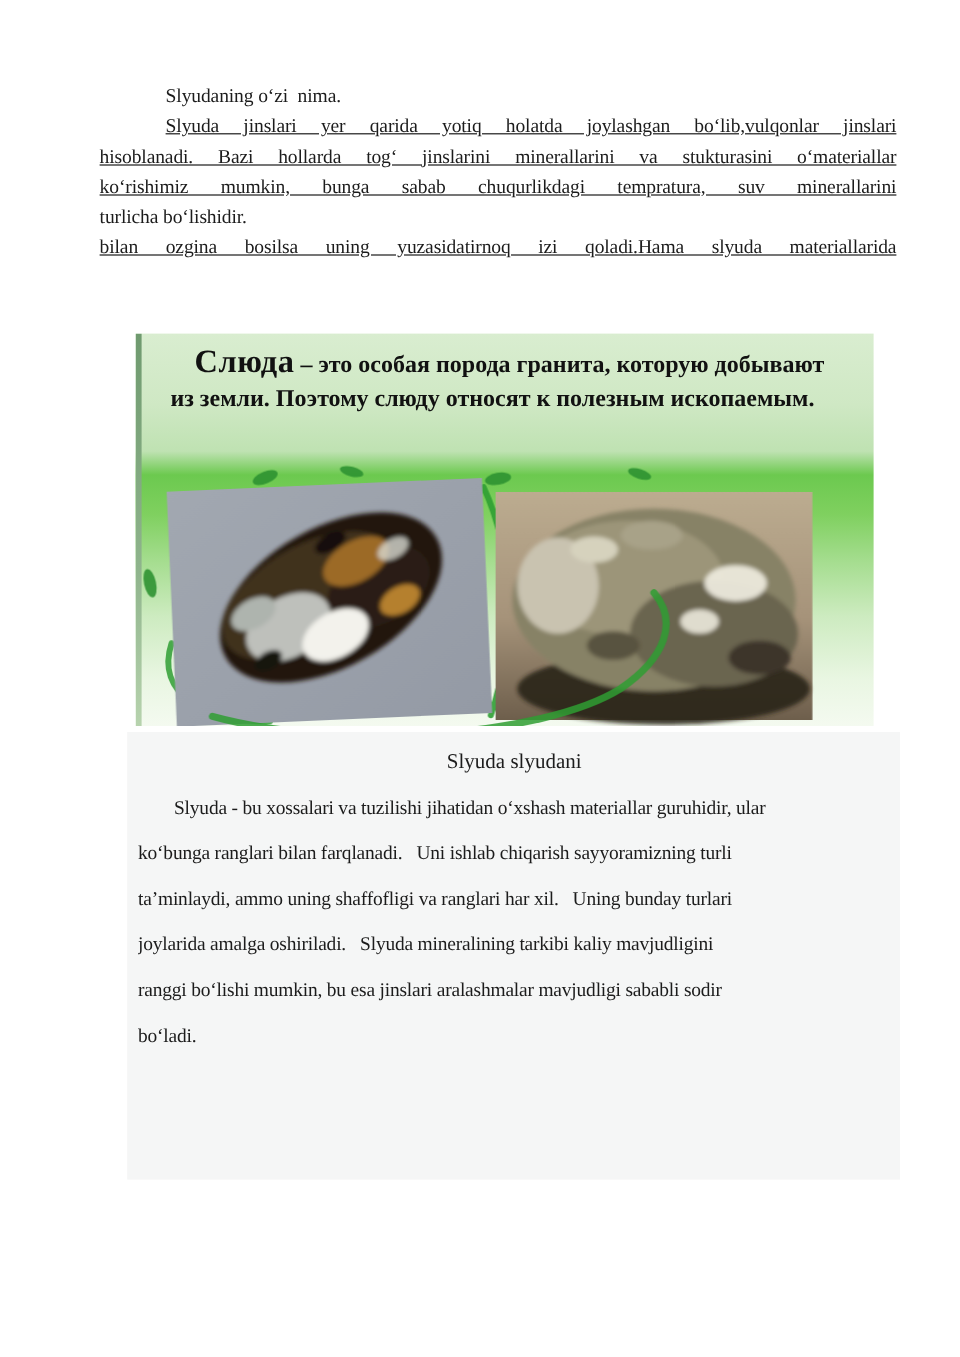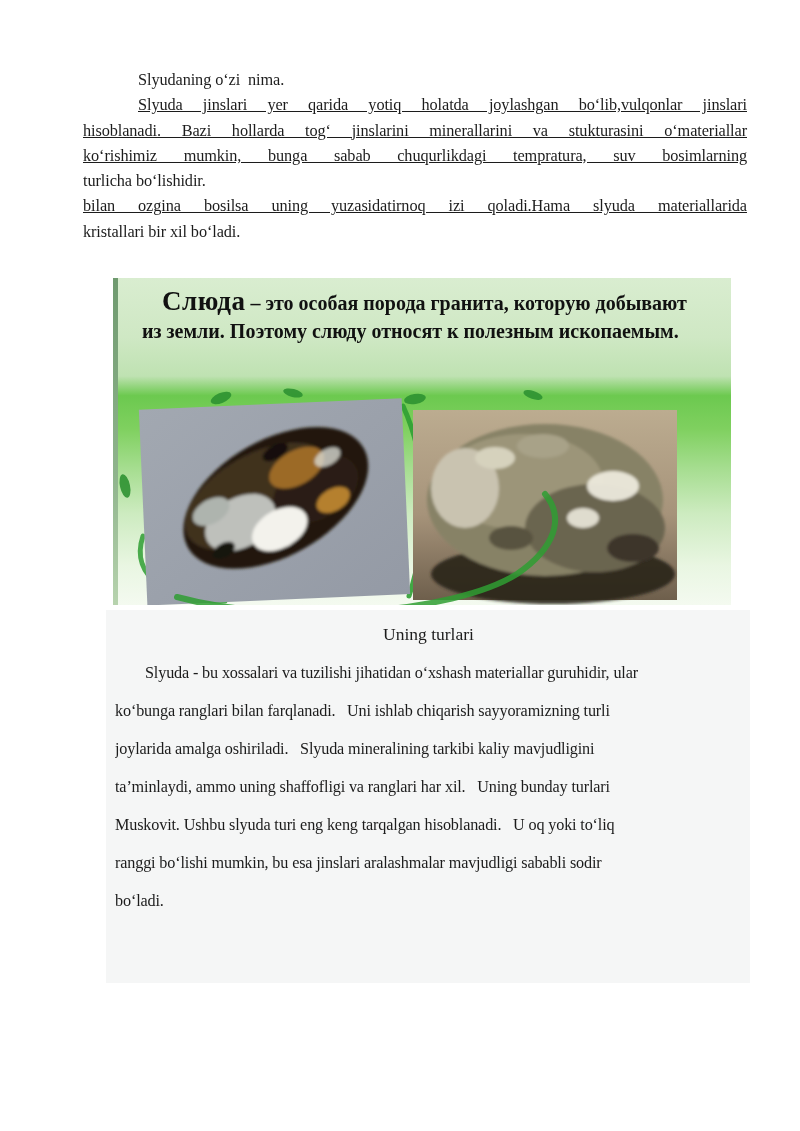--- a/index.html
+++ b/index.html
@@ -7,26 +7,26 @@
         font-family:"Liberation Serif","DejaVu Serif",serif;color:#1c1c1c;}
 
   
   .sec1{position:absolute;top:67px;left:83px;width:664px;font-size:16.3px;
         line-height:25.3px;letter-spacing:-0.1px;}
   .line{white-space:pre-wrap;}
   .jl{text-align:justify;text-align-last:justify;white-space:normal;text-decoration:underline;}
   .ind{text-indent:55px;}
 
   
-  .figure{position:absolute;top:278px;left:113px;width:618px;height:327px;
+  .figure{position:absolute;top:278px;left:113px;width:567px;height:327px;
           background:linear-gradient(to bottom,
             #d9edd0 0%, #cfe8c4 18%, #bfe2b2 30%,
             #6cc94f 36%, #7fd05f 46%, #a5dd8f 58%,
             #cdebc0 72%, #e9f6e2 88%, #f4faf0 100%);
-          overflow:hidden;}
+          overflow:hidden;padding-left:48px;}
   .figure-border{position:absolute;left:0;top:0;width:5px;height:100%;
           background:linear-gradient(to bottom,#6f9a6f,#8fb48c 60%,#b7d3ae);}
   .caption{position:absolute;top:6px;left:5px;right:8px;padding:4px 12px 0 24px;
            font-weight:bold;font-size:20px;line-height:27.5px;color:#111;
            text-indent:20px;}
   .caption .lead{font-size:27px;letter-spacing:0.5px;}
   .photo-area{position:absolute;left:0;top:110px;width:567px;height:217px;}
 
   
   .sec2{position:absolute;top:610px;left:106px;width:644px;height:373px;
@@ -39,24 +39,23 @@
 </style>
 </head>
 <body>
 
 <div class="page">
 
   <div class="sec1">
     <div class="line ind">Slyudaning o‘zi  nima.</div>
     <div class="line ind jl">Slyuda jinslari yer qarida yotiq holatda joylashgan bo‘lib,vulqonlar jinslari</div>
     <div class="line jl">hisoblanadi. Bazi hollarda tog‘ jinslarini minerallarini va stukturasini o‘materiallar</div>
-    <div class="line jl">ko‘rishimiz mumkin, bunga sabab chuqurlikdagi tempratura, suv bosimlarning</div>
+    <div class="line jl">ko‘rishimiz mumkin, bunga sabab chuqurlikdagi tempratura, suv minerallarini</div>
     <div class="line">turlicha bo‘lishidir.</div>
     <div class="line jl">bilan ozgina bosilsa uning yuzasidatirnoq izi qoladi.Hama slyuda materiallarida</div>
-    <div class="line">kristallari bir xil bo‘ladi.</div>
   </div>
 
   <div class="figure">
     <div class="figure-border"></div>
 
     <div class="caption">
       <span class="lead">Слюда</span><span> – это особая порода гранита, которую добывают из земли. Поэтому слюду относят к полезным ископаемым.</span>
     </div>
 
     <div class="photo-area">
@@ -124,23 +123,22 @@
             <ellipse cx="398" cy="150" rx="22" ry="12" fill="#58523f"></ellipse>
           </g>
         </g>
 
         <path d="M64,209 C170,238 340,226 404,186 C442,160 452,130 432,106" fill="none" stroke="#2f9e33" stroke-width="6" stroke-linecap="round" opacity="0.85"></path>
       </svg>
     </div>
   </div>
 
   <div class="sec2">
-    <div class="sec2-heading">Uning turlari</div>
+    <div class="sec2-heading">Slyuda slyudani</div>
     <div class="dline dind">Slyuda - bu xossalari va tuzilishi jihatidan o‘xshash materiallar guruhidir, ular</div>
     <div class="dline">ko‘bunga ranglari bilan farqlanadi.   Uni ishlab chiqarish sayyoramizning turli</div>
+    <div class="dline">ta’minlaydi, ammo uning shaffofligi va ranglari har xil.   Uning bunday turlari</div>
     <div class="dline">joylarida amalga oshiriladi.   Slyuda mineralining tarkibi kaliy mavjudligini</div>
-    <div class="dline">ta’minlaydi, ammo uning shaffofligi va ranglari har xil.   Uning bunday turlari</div>
-    <div class="dline">Muskovit. Ushbu slyuda turi eng keng tarqalgan hisoblanadi.   U oq yoki to‘liq</div>
     <div class="dline">ranggi bo‘lishi mumkin, bu esa jinslari aralashmalar mavjudligi sababli sodir</div>
     <div class="dline">bo‘ladi.</div>
   </div>
 
 </div>
 
 </body></html>

